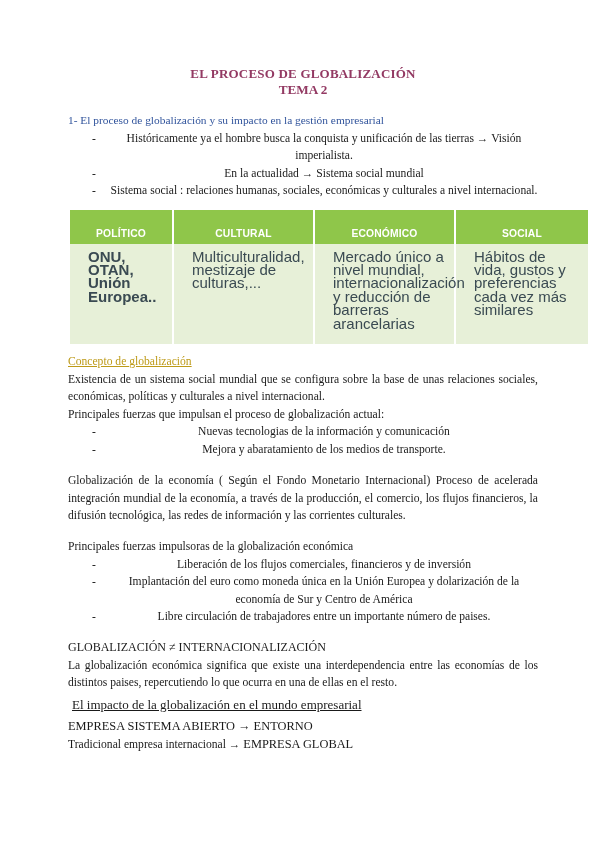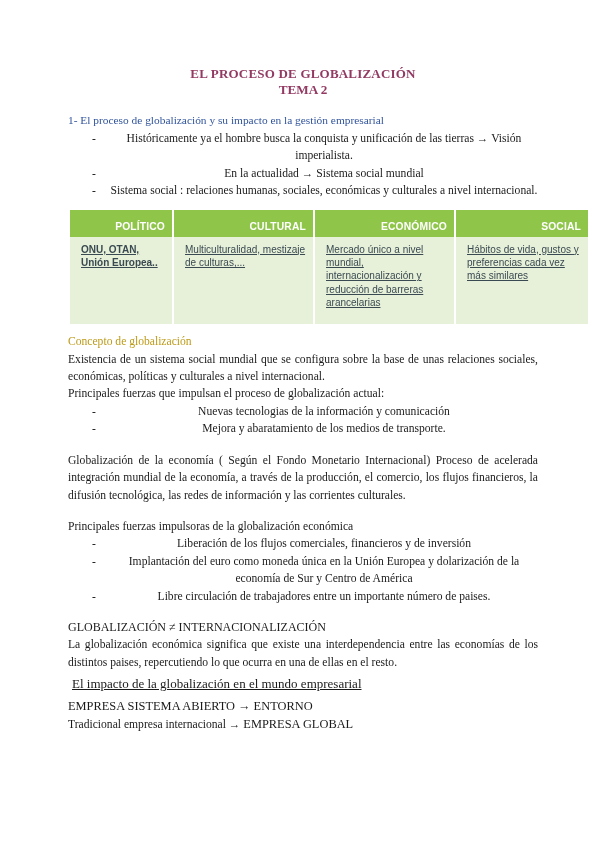--- a/index.html
+++ b/index.html
@@ -76,48 +76,48 @@
     border-spacing: 2px 0;
     margin: 10px 0 6px 0;
     table-layout: fixed;
   }
   .info-table th {
     background: #8fc64a;
     color: #ffffff;
     font-family: "Liberation Sans", "DejaVu Sans", sans-serif;
     font-weight: bold;
     font-size: 10.3px;
-    text-align: right;
-    padding: 11px 7px 5px 7px;
+    text-align: center;
+    padding: 18px 7px 5px 7px;
     letter-spacing: 0.15px;
     vertical-align: middle;
   }
   .info-table td {
     background: #e7f0d8;
     color: #3a4a52;
     font-family: "Liberation Sans", "DejaVu Sans", sans-serif;
-    font-size: 10px;
+    font-size: 15px;
     line-height: 13.4px;
-    padding: 6px 7px 14px 11px;
+    padding: 6px 7px 14px 18px;
     vertical-align: top;
-    text-decoration: underline;
   }
   .info-table td.bold-cell {
     font-weight: bold;
   }
   .col-1 { width: 88px; }
   .col-2 { width: 125px; }
   .col-3 { width: 125px; }
   .col-4 { width: 118px; }
 
   
   .heading-olive {
     color: #bd9a18;
     font-size: 11.6px;
     line-height: 16px;
+    text-decoration: underline;
     margin: 4px 0 1px 0;
     display: inline-block;
   }
 
   
   .para {
     font-size: 11.6px;
     line-height: 17.4px;
     margin: 0;
     text-align: justify;

